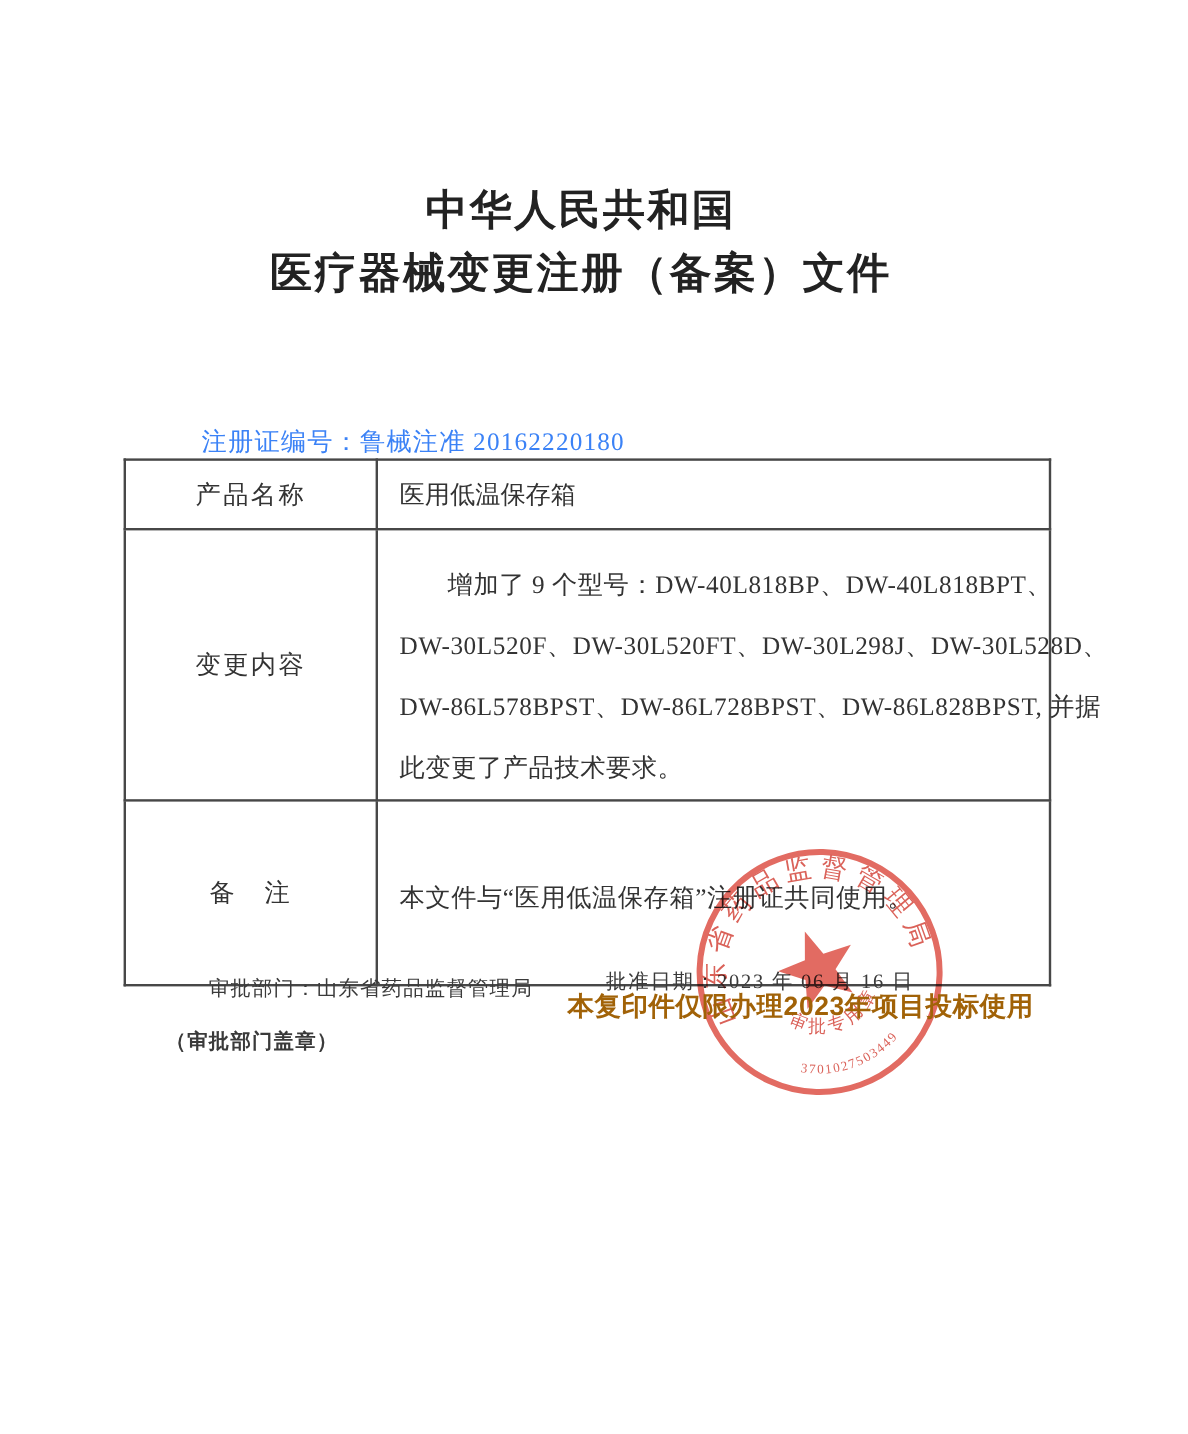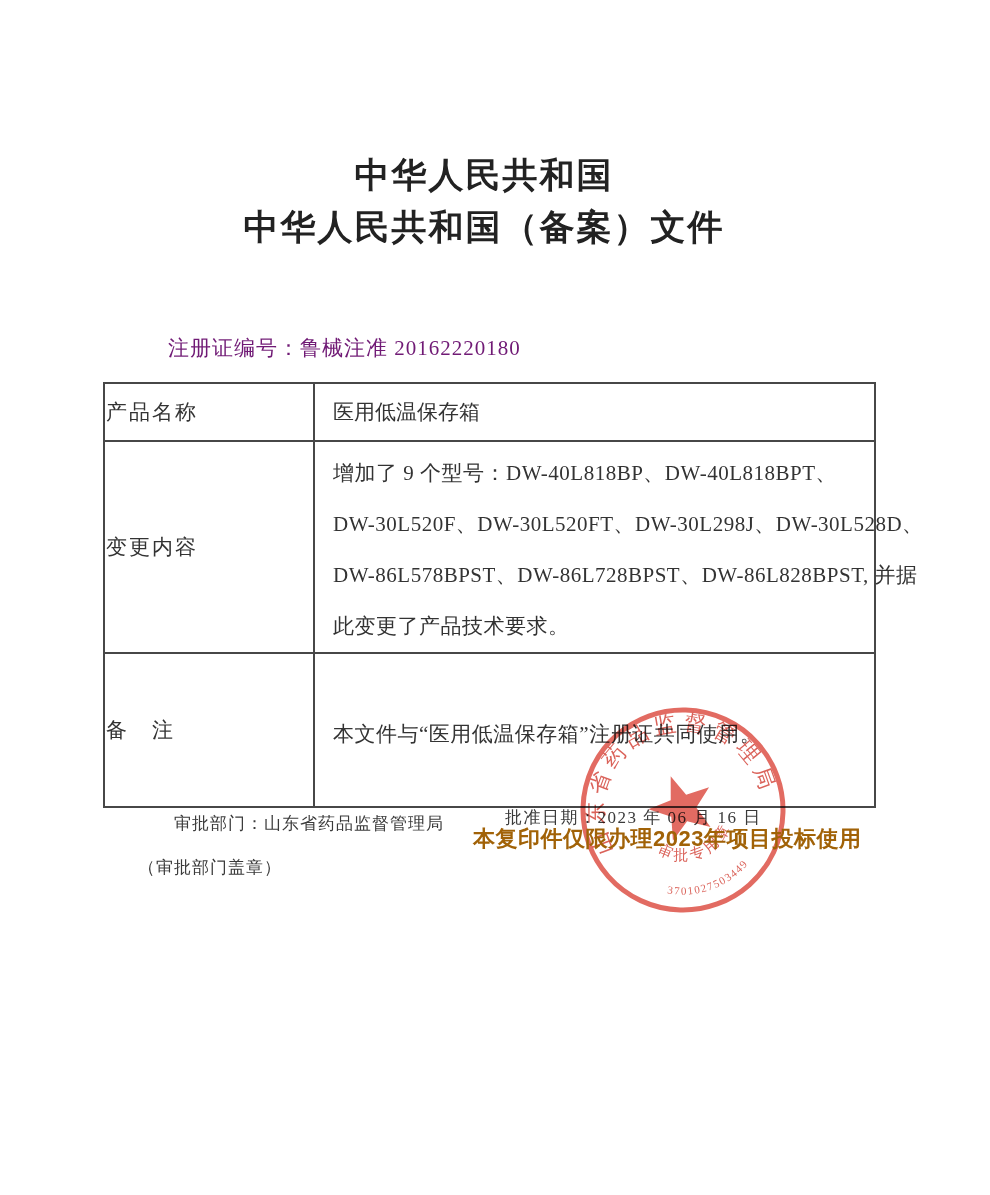--- a/index.html
+++ b/index.html
@@ -11,53 +11,53 @@
     font-family:"Liberation Serif", serif;
     color:#2b2b2b;
   }
   .title {
     position:absolute; top:150px; left:0; width:100%;
     text-align:center;
     font-size:35px; font-weight:bold; color:#222;
     line-height:52px; letter-spacing:2px;
   }
   .reg-line {
-    position:absolute; left:168px; top:334px;
-    font-size:21px; letter-spacing:1px; color:#701a75;
+    position:absolute; left:168px; top:354px;
+    font-size:21px; letter-spacing:1px; color:#3b82f6;
     white-space:nowrap;
   }
   table.doc-table {
     position:absolute; left:103px; top:382px;
     width:773px; border-collapse:collapse;
     table-layout:fixed;
   }
   table.doc-table td {
     border:2px solid #474747;
     vertical-align:middle;
     font-size:21px; color:#333;
   }
   td.label-cell {
-    width:206px; letter-spacing:2px;
+    width:206px; text-align:center; letter-spacing:2px;
   }
   td.content-cell { padding:0 14px 0 18px; vertical-align:top; }
   .row-1 { height:58px; }
   .row-2 { height:206px; }
   .row-3 { height:154px;padding-left:20px; }
   .content-line { line-height:51px; white-space:nowrap; letter-spacing:0.5px; }
-  .row-2 .content-line:first-child { padding-top:6px; }
+  .row-2 .content-line:first-child { padding-top:20px;margin-left:40px; }
   .row-3 .content-line { padding-top:8px; }
   .single-line { line-height:54px; white-space:nowrap; }
 
   .footer-dept {
     position:absolute; left:162px; top:812px;
     font-size:17px; letter-spacing:1px; color:#3a3a3a; white-space:nowrap;margin-left:12px;
   }
   .footer-stampnote {
     position:absolute; left:138px; top:856px;
-    font-size:17px; letter-spacing:1px; color:#3a3a3a; white-space:nowrap;
+    font-size:17px; letter-spacing:1px; color:#3a3a3a; white-space:nowrap;font-weight:bold;
   }
   .footer-date {
     position:absolute; left:505px; top:806px;
     font-size:17px; letter-spacing:1.5px; color:#3a3a3a; white-space:nowrap;
     z-index:1;
   }
   .copy-note {
     position:absolute; left:473px; top:824px;
     font-family:"Liberation Sans", sans-serif;
     font-size:22px; font-weight:bold; letter-spacing:0.5px;
@@ -70,21 +70,21 @@
   }
   .seal text { font-family:"Liberation Serif", serif; }
 </style>
 </head>
 <body>
 
 <div class="page">
 
   <div class="title">
     <div>中华人民共和国</div>
-    <div>中华人民共和国（备案）文件</div>
+    <div>医疗器械变更注册（备案）文件</div>
   </div>
 
   <div class="reg-line">
     <span>注册证编号：</span><span>鲁械注准 20162220180</span>
   </div>
 
   <table class="doc-table">
     <tbody>
         <tr class="row-1">
       <td class="label-cell">产品名称</td>

